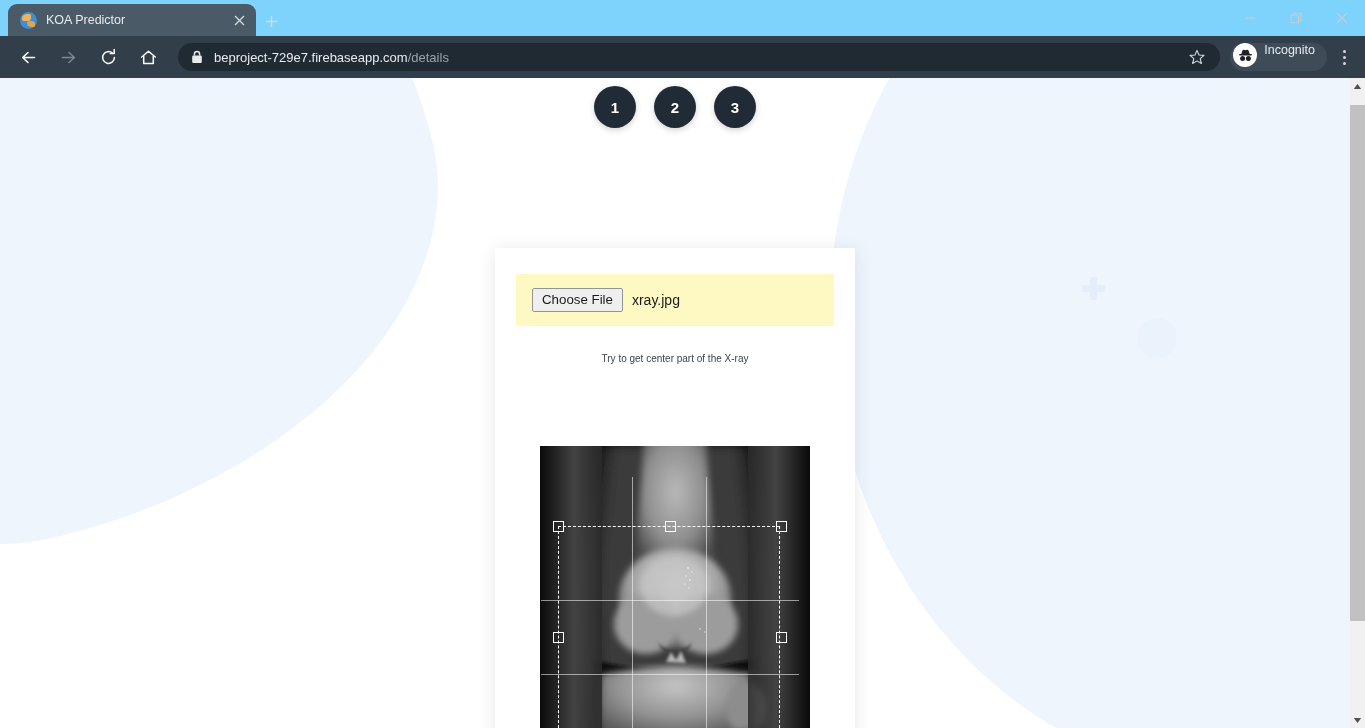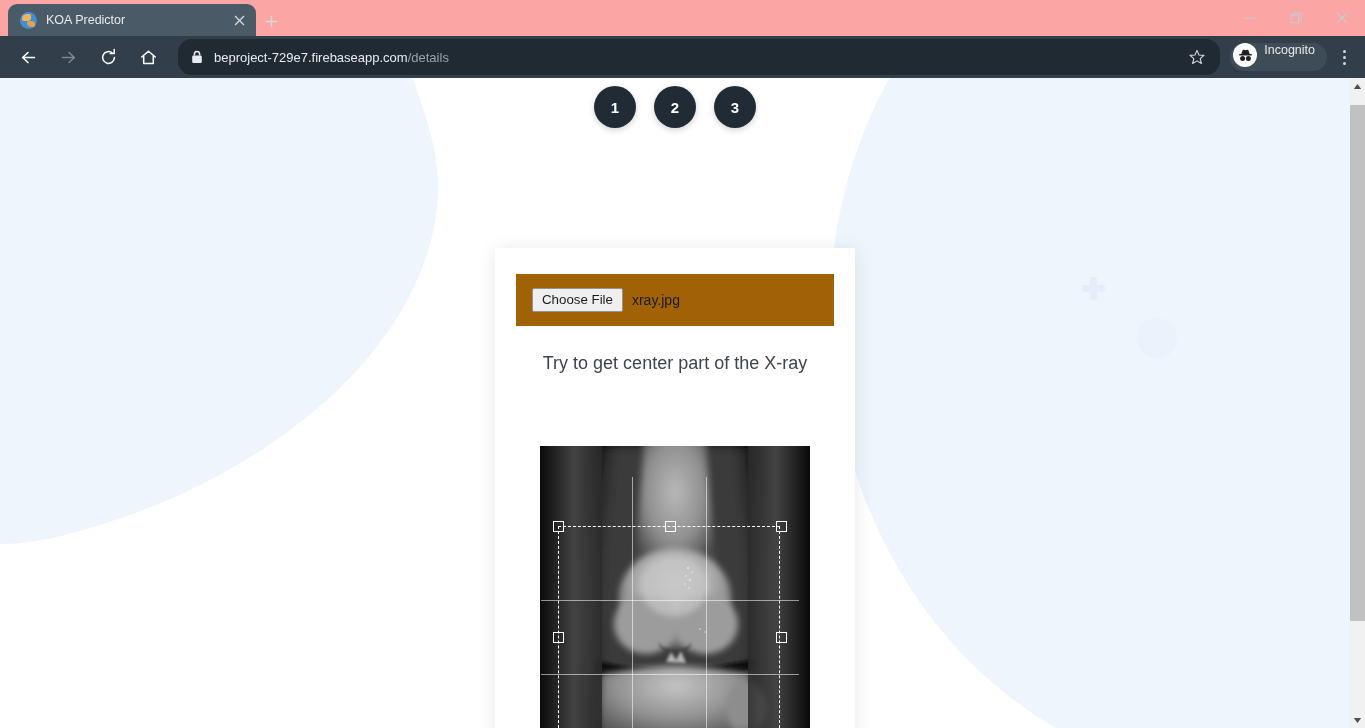--- a/index.html
+++ b/index.html
@@ -7,21 +7,21 @@
   html, body {
     width: 1365px; height: 728px; overflow: hidden;
     font-family: "Liberation Sans", sans-serif;
     background: #ffffff;
   }
 
   
   .browser { width: 1365px; height: 728px; position: relative; overflow: hidden; }
 
   .tabstrip {
-    height: 36px; background: #fca5a5; position: relative;
+    height: 36px; background: #7dd3fc; position: relative;
     display: flex; align-items: flex-end;
   }
   .tab {
     position: absolute; left: 8px; top: 4px; width: 248px; height: 32px;
     background: #4a5a66; border-radius: 9px 9px 0 0;
     display: flex; align-items: center; padding: 0 8px 0 12px;
   }
   .tab-favicon {
     width: 17px; height: 17px; border-radius: 50%;
     background: #3f8fd4; position: relative; overflow: hidden; flex: 0 0 auto;
@@ -63,21 +63,21 @@
     height: 42px; background: #323f4b; display: flex; align-items: center;
     padding: 0 8px; position: relative;
   }
   .navbtn {
     width: 32px; height: 32px; margin: 0 4px; display: flex;
     align-items: center; justify-content: center; border-radius: 50%;
     flex: 0 0 auto;
   }
   .navbtn svg { display: block; }
   .omnibox {
-    flex: 1; height: 36px; background: #202a33; border-radius: 14px;
+    flex: 1; height: 28px; background: #202a33; border-radius: 14px;
     display: flex; align-items: center; padding: 0 10px 0 13px;
     margin: 0 6px 0 10px; min-width: 0;
   }
   .lock { flex: 0 0 auto; margin-right: 11px; display: flex; }
   .url {
     flex: 1; font-size: 13px; color: #e9ebee; white-space: nowrap;
     overflow: hidden; text-overflow: ellipsis; min-width: 0;
   }
   .url .path { color: #9aa3ab; }
   .star {
@@ -153,32 +153,32 @@
   .card {
     position: absolute; left: 495px; top: 170px; width: 360px; height: 560px;
     background: #ffffff; box-shadow: 0 2px 16px rgba(60,70,90,0.13);
     overflow: hidden;
   }
   .card-title {
     text-align: center; font-size: 16px; color: #3c4450;
     padding: 46px 0 0 0; letter-spacing: 0.1px;
   }
   .fileinput-wrap {
-    margin: 26px 21px 0 21px; height: 52px; background: #a16207;
+    margin: 26px 21px 0 21px; height: 52px; background: #fef9c3;
     display: flex; align-items: center; padding-left: 16px;
   }
   .choose-file-btn {
     height: 24px; padding: 0 9px; background: #efefef;
     border: 1px solid #949494; border-radius: 2px;
     font-size: 13.3px; color: #1b1b1b; font-family: "Liberation Sans", sans-serif;
     display: flex; align-items: center; line-height: 1;
   }
   .file-name { font-size: 14px; color: #1b1b1b; margin-left: 9px; }
   .hint {
-    text-align: center; font-size: 18px; color: #3c4450;
+    text-align: center; font-size: 10px; color: #3c4450;
     margin-top: 27px;
   }
 
   
   .cropper {
     position: absolute; left: 45px; top: 198px; width: 270px; height: 400px;
     background: #000; overflow: hidden;
   }
   .xray { position: absolute; left: 0; top: 0; width: 270px; height: 400px; }
   .crop-box {

